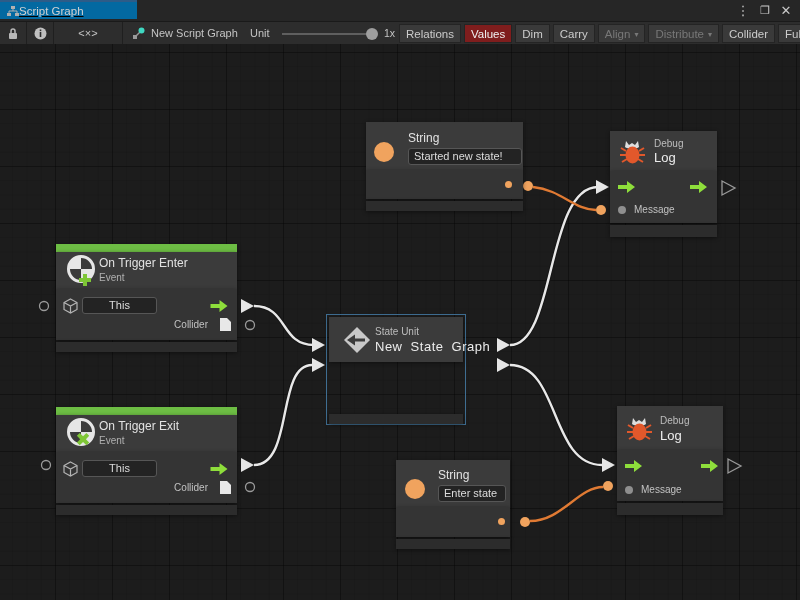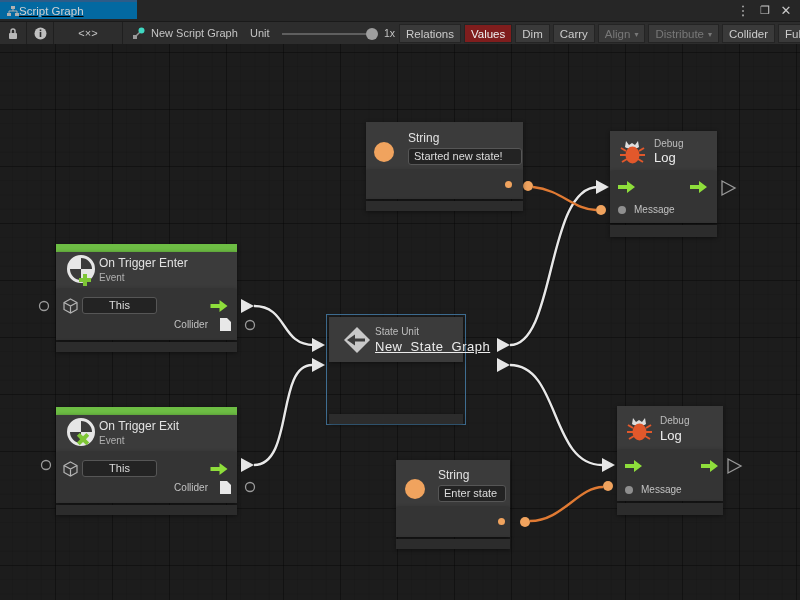--- a/index.html
+++ b/index.html
@@ -233,21 +233,21 @@
     </div>
 
     <div class="node state-sel" style="left:326px;top:237px;width:140px;height:111px;margin-top:33px;">
       <div class="sec hdr" style="left:2px;right:2px;top:2px;height:45px;">
         <svg width="30" height="30" viewBox="0 0 30 30" style="position:absolute;left:13px;top:8px;">
           <polygon points="15,2 28,15 15,28 2,15" fill="#c8c8c8"></polygon>
           <path d="M23 15H12" stroke="#3b3b3b" stroke-width="3"></path>
           <polygon points="13,9.5 13,20.5 5,15" fill="#3b3b3b"></polygon>
         </svg>
         <div class="n-kind" style="left:46px;top:9px;">State Unit</div>
-        <div class="n-big" style="left:46px;top:22px;letter-spacing:0.5px;word-spacing:4px;text-decoration:underline;">New State Graph</div>
+        <div class="n-big" style="left:46px;top:22px;letter-spacing:0.5px;word-spacing:4px;">New State Graph</div>
       </div>
       <div class="sec ftr" style="left:2px;right:2px;top:99px;height:10px;"></div>
     </div>
 
     <div class="node" style="left:56px;top:363px;width:181px;height:124px;">
       <div class="sec bar" style="top:0;height:8px;"></div>
       <div class="sec hdr" style="top:8px;height:37px;">
         <svg width="36" height="36" viewBox="0 0 36 36" style="position:absolute;left:8px;top:1px;">
           <circle cx="17" cy="16" r="12.5" stroke="#e6e6e6" stroke-width="3" fill="none"></circle>
           <path d="M17 16V3.5A12.5 12.5 0 0 0 4.5 16z" fill="#e6e6e6"></path>

